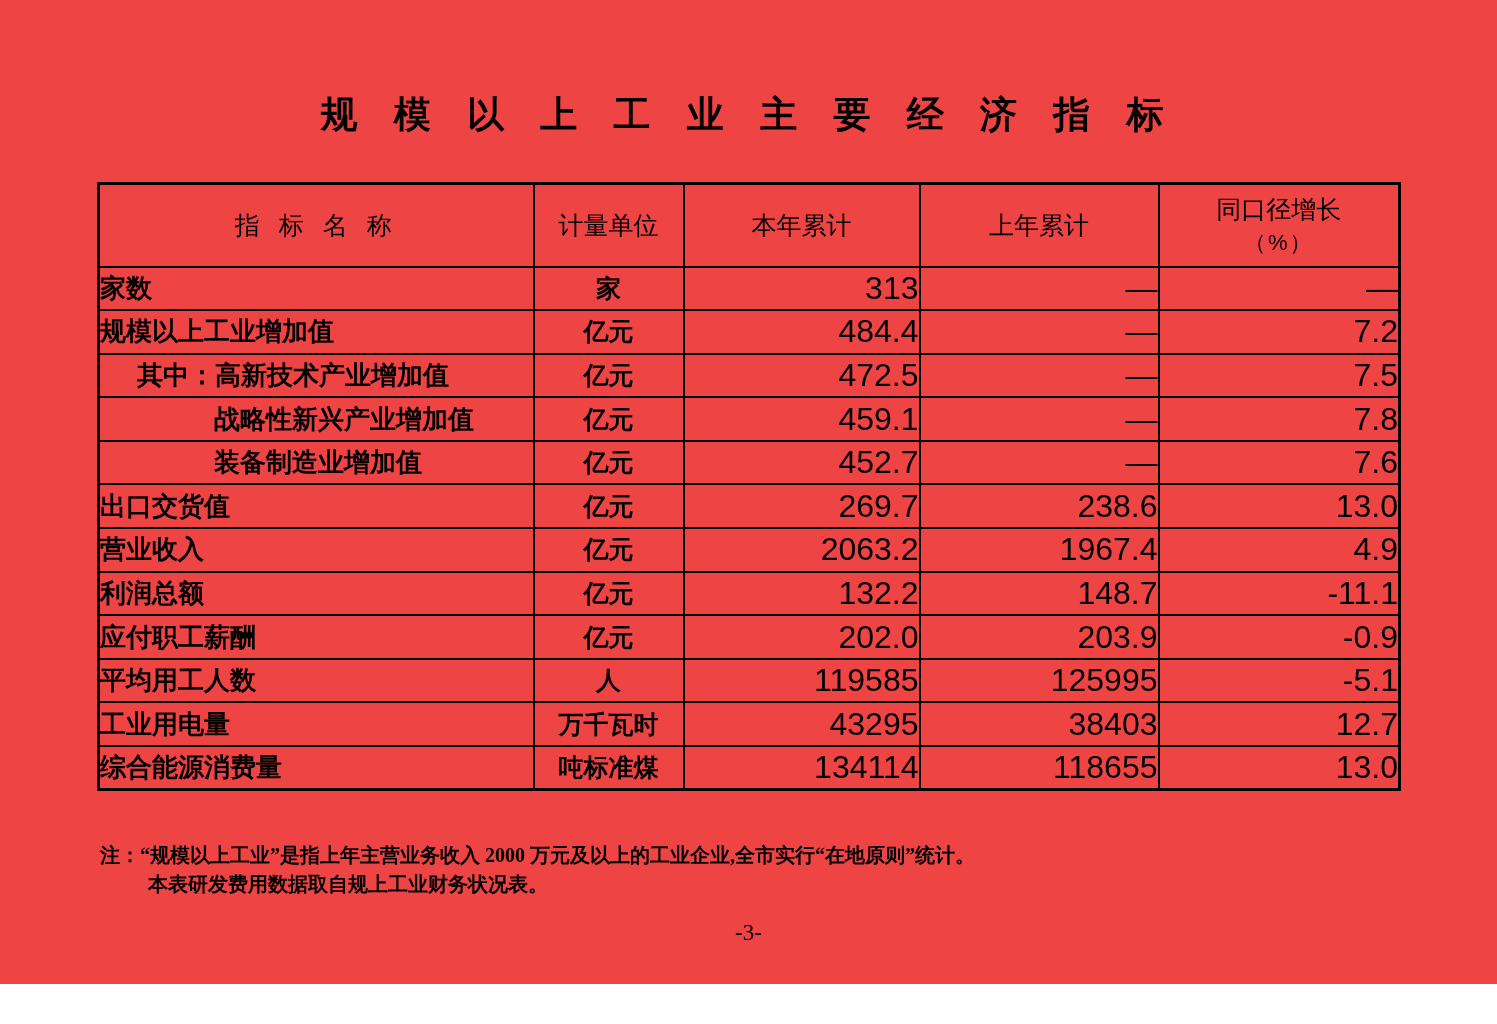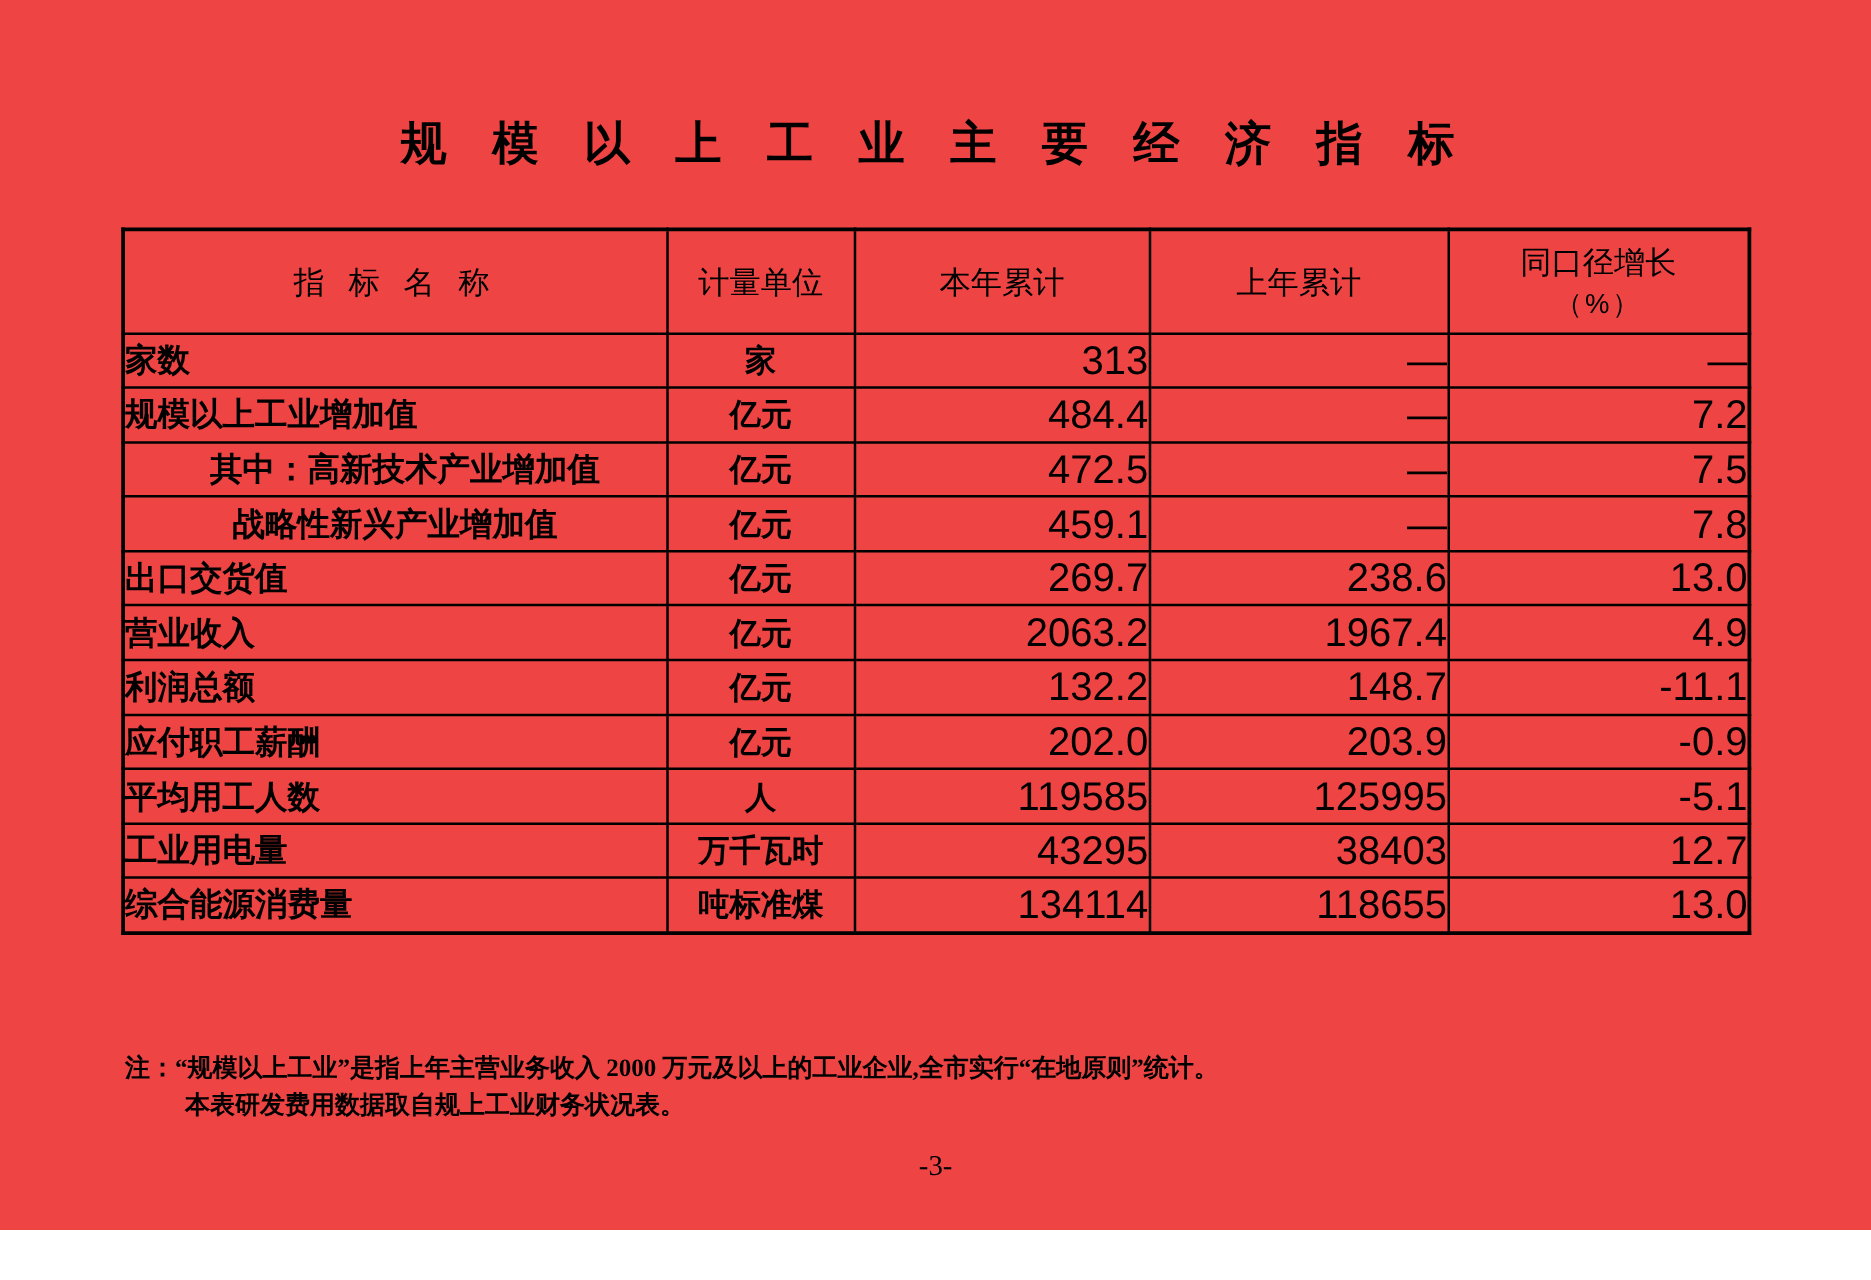--- a/index.html
+++ b/index.html
@@ -27,22 +27,22 @@
   th {
     font-weight:normal; font-size:25px; text-align:center; vertical-align:middle;
     font-family:"Liberation Sans", sans-serif;
   }
   th.h-ind { letter-spacing:6px; }
   .growth-sub { font-size:22px; margin-top:2px; letter-spacing:2px; }
   td.ind {
     font-family:"Liberation Serif", serif; font-weight:bold;
     font-size:26px; text-align:left; padding-left:14px; vertical-align:middle;
   }
-  td.ind.indent1 { padding-left:68px; }
-  td.ind.indent2 { padding-left:86px; }
+  td.ind.indent1 { padding-left:37px; }
+  td.ind.indent2 { padding-left:114px; }
   td.unit {
     font-family:"Liberation Serif", serif; font-weight:bold;
     font-size:25px; text-align:center; vertical-align:middle;
   }
   td.num {
     font-family:"Liberation Sans", sans-serif; font-size:32px;
     text-align:right; padding-right:14px; vertical-align:middle;
   }
   .footnote {
     position:absolute; left:100px; top:841px; width:1100px;
@@ -106,20 +106,27 @@
       <td class="num">7.5</td>
     </tr>
         <tr>
       <td class="ind indent2">战略性新兴产业增加值</td>
       <td class="unit">亿元</td>
       <td class="num">459.1</td>
       <td class="num">—</td>
       <td class="num">7.8</td>
     </tr>
         <tr>
+      <td class="ind indent2">装备制造业增加值</td>
+      <td class="unit">亿元</td>
+      <td class="num">452.7</td>
+      <td class="num">—</td>
+      <td class="num">7.6</td>
+    </tr>
+        <tr>
       <td class="ind indent0">出口交货值</td>
       <td class="unit">亿元</td>
       <td class="num">269.7</td>
       <td class="num">238.6</td>
       <td class="num">13.0</td>
     </tr>
         <tr>
       <td class="ind indent0">营业收入</td>
       <td class="unit">亿元</td>
       <td class="num">2063.2</td>

